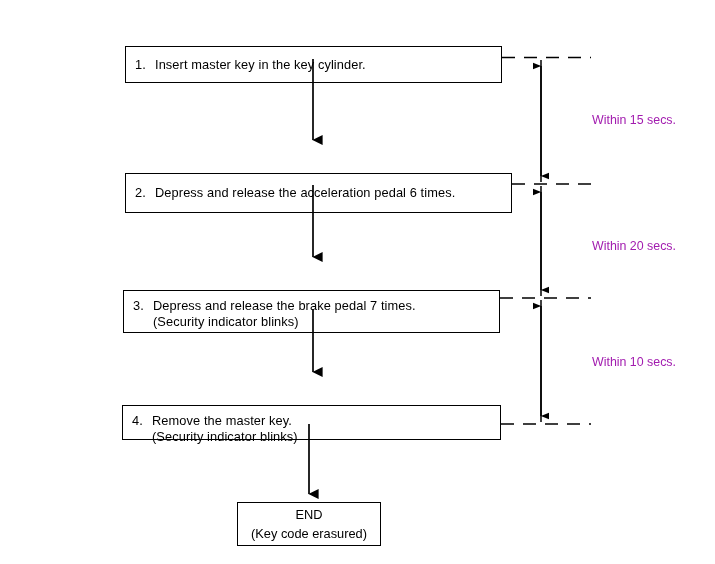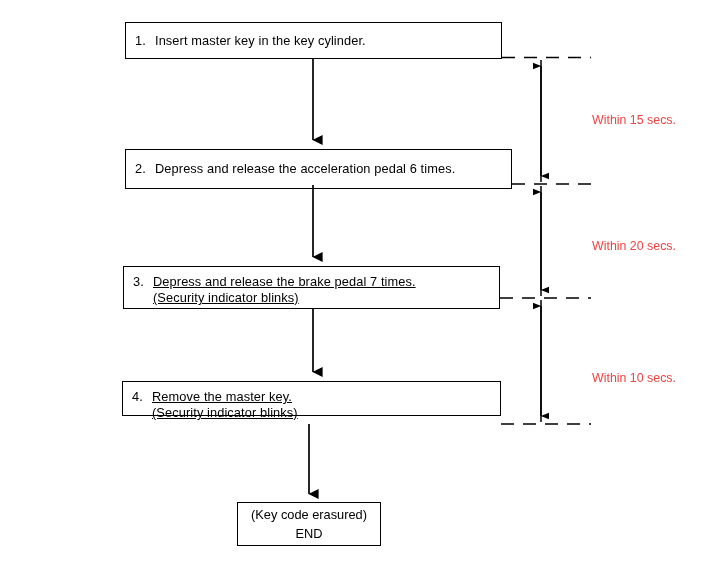--- a/index.html
+++ b/index.html
@@ -21,53 +21,53 @@
   }
   .flow-box {
     position: absolute;
     box-sizing: border-box;
     border: 1.6px solid #000000;
     background: #ffffff;
     font-size: 12.8px;
     line-height: 16px;
     color: #000000;
     padding: 0;
+    margin-top: 24px;
   }
   .flow-box .box-text {
     position: absolute;
     left: 9px;
     top: 50%;
     transform: translateY(-50%);
     white-space: pre;
     letter-spacing: 0.1px;
   }
   .flow-box.two-line .box-text {
     top: 7px;
     transform: none;
-    text-decoration: underline;
   }
   .step-num {
     display: inline-block;
     width: 20px;
   }
   .end-box {
     position: absolute;
     box-sizing: border-box;
     border: 1.6px solid #000000;
     background: #ffffff;
     text-align: center;
     font-size: 12.8px;
     line-height: 19px;
     padding-top: 2px;
   }
   .timing-label {
     position: absolute;
     font-size: 12.4px;
     line-height: 15px;
-    color: #ef4444;
+    color: #a21caf;
     white-space: pre;
   }
   svg.overlay {
     position: absolute;
     left: 0;
     top: 0;
     width: 715px;
     height: 564px;
     pointer-events: none;
   }
@@ -87,27 +87,27 @@
 
   <div class="flow-box two-line" style="left:123px; top:266px; width:377px; height:43px;">
     <span class="box-text"><span class="step-num">3.</span><span>Depress and release the brake pedal 7 times.</span><br><span class="step-num"></span><span>(Security indicator blinks)</span></span>
   </div>
 
   <div class="flow-box two-line" style="left:122px; top:381px; width:379px; height:35px;">
     <span class="box-text"><span class="step-num">4.</span><span>Remove the master key.</span><br><span class="step-num"></span><span>(Security indicator blinks)</span></span>
   </div>
 
   <div class="end-box" style="left:237px; top:502px; width:144px; height:44px;">
+    <div>END</div>
     <div>(Key code erasured)</div>
-    <div>END</div>
   </div>
 
   <div class="timing-label" style="left:592px; top:113px;">Within 15 secs.</div>
   <div class="timing-label" style="left:592px; top:239px;">Within 20 secs.</div>
-  <div class="timing-label" style="left:592px; top:355px;margin-top:16px;">Within 10 secs.</div>
+  <div class="timing-label" style="left:592px; top:355px;">Within 10 secs.</div>
 
   <svg class="overlay" viewBox="0 0 715 564">
     <defs>
       <marker id="arrowDown" markerWidth="11" markerHeight="11" refX="5.5" refY="9.6" orient="auto" markerUnits="userSpaceOnUse">
         <path d="M0.6,0 L10.4,0 L5.5,10.2 Z" fill="#000000"></path>
       </marker>
       <marker id="arrowUpSm" markerWidth="8" markerHeight="9" refX="4" refY="8.4" orient="auto" markerUnits="userSpaceOnUse">
         <path d="M0.5,0 L7.5,0 L4,8.6 Z" fill="#000000"></path>
       </marker>
     </defs>

